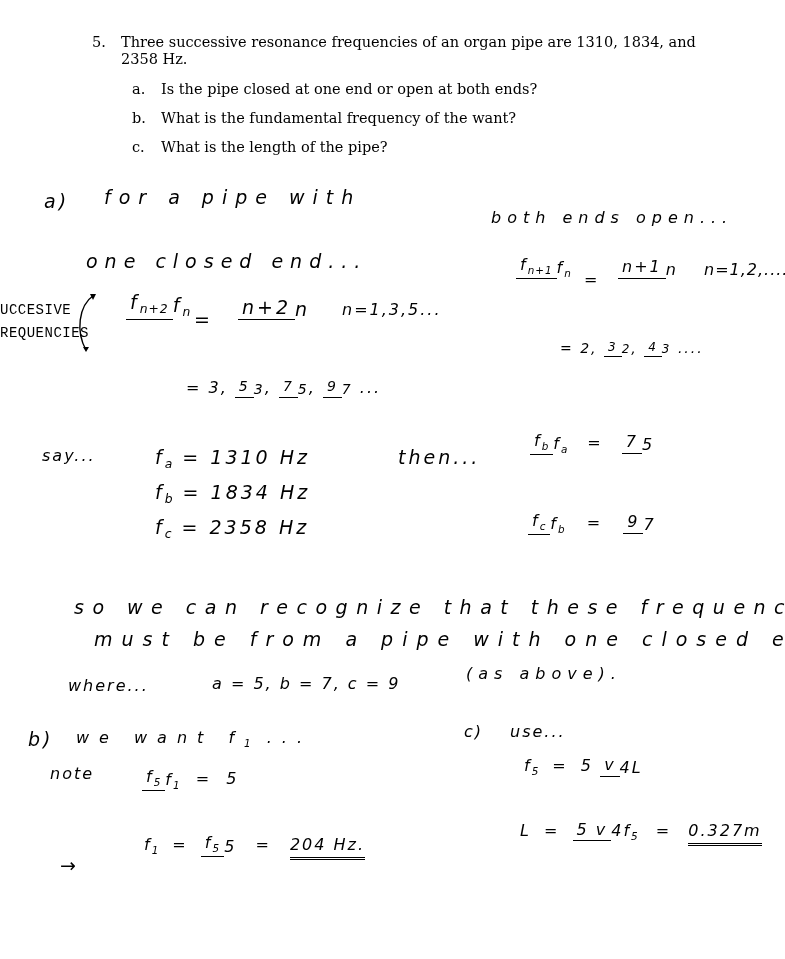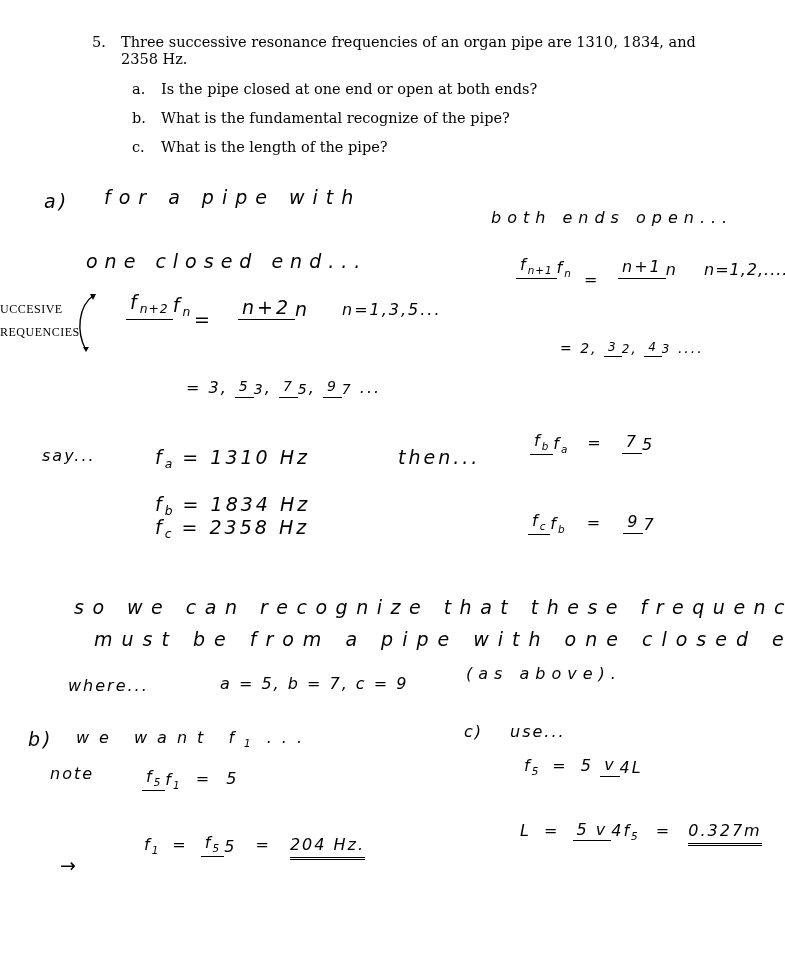--- a/index.html
+++ b/index.html
@@ -1,38 +1,38 @@
 <!DOCTYPE html>
 <html><head>
   <meta charset="utf-8">
   <style>
     html, body { margin: 0; padding: 0; background: #ffffff; }
     body { width: 785px; height: 959px; position: relative; overflow: hidden; color: #000; }
     .abs { position: absolute; }
     .printed { font-family: "DejaVu Serif", "Liberation Serif", serif; font-size: 14.5px; line-height: 18px; }
     .hw { font-family: "DejaVu Sans", "Liberation Sans", sans-serif; font-weight: 300; font-size: 19px; letter-spacing: 3px; font-style: italic; white-space: nowrap; }
     .hw-sm { font-size: 16px; letter-spacing: 2px; }
-    .hw-tiny { font-family: Liberation Serif, serif; font-size: 12px; letter-spacing: 0.5px; white-space: nowrap; }
+    .hw-tiny { font-family: Liberation Mono, monospace; font-size: 14px; letter-spacing: 0.5px; white-space: nowrap; }
     .frac { display: inline-flex; flex-direction: row; align-items: center; vertical-align: middle; }
     .frac .num { padding: 0 4px 2px; border-bottom: 1.6px solid #000; line-height: 1.1; }
     .frac .den { padding-top: 2px; line-height: 1.1; font-style: italic; }
     .sub { font-size: 0.65em; vertical-align: -0.35em; letter-spacing: 1px; }
     .underline2 { border-bottom: 3px double #000; padding-bottom: 3px; }
   </style>
 </head>
 <body>
 
 <div class="abs printed" style="left:92px; top:33px;">5.</div>
 <div class="abs printed" style="left:121px; top:33px;">Three successive resonance frequencies of an organ pipe are 1310, 1834, and</div>
 <div class="abs printed" style="left:121px; top:50px;">2358 Hz.</div>
 
 <div class="abs printed" style="left:132px; top:80px;">a.</div>
 <div class="abs printed" style="left:161px; top:80px;">Is the pipe closed at one end or open at both ends?</div>
 <div class="abs printed" style="left:132px; top:109px;">b.</div>
-<div class="abs printed" style="left:161px; top:109px;">What is the fundamental recognize of the pipe?</div>
+<div class="abs printed" style="left:161px; top:109px;">What is the fundamental frequency of the want?</div>
 <div class="abs printed" style="left:132px; top:138px;">c.</div>
 <div class="abs printed" style="left:161px; top:138px;">What is the length of the pipe?</div>
 
 <div class="abs hw" style="left:44px; top:190px;">a)</div>
 <div class="abs hw" style="left:104px; top:186px; letter-spacing:8px;">for a pipe with</div>
 <div class="abs hw" style="left:86px; top:234px; letter-spacing:7px;margin-top:16px;">one closed end...</div>
 
 <div class="abs hw-tiny" style="left:0px; top:302px;">UCCESIVE</div>
 <div class="abs hw-tiny" style="left:0px; top:325px;">REQUENCIES</div>
 <svg class="abs" style="left:76px; top:292px;" width="22" height="62">
@@ -99,21 +99,21 @@
       <span class="den">3</span>
     </span>
   <span>....</span>
 </div>
 
 <div class="abs hw hw-sm" style="left:42px; top:446px;">say...</div>
 <div class="abs hw" style="left:155px; top:446px;">
   <span>f</span><span class="sub">a</span>
   <span>= 1310 Hz</span>
 </div>
-<div class="abs hw" style="left:155px; top:481px;margin-top:12px;">
+<div class="abs hw" style="left:155px; top:481px;">
   <span>f</span><span class="sub">b</span>
   <span>= 1834 Hz</span>
 </div>
 <div class="abs hw" style="left:155px; top:516px;">
   <span>f</span><span class="sub">c</span>
   <span>= 2358 Hz</span>
 </div>
 
 <div class="abs hw" style="left:398px; top:446px;">then...</div>
 <div class="abs hw hw-sm" style="left:530px; top:432px;">
@@ -135,21 +135,21 @@
   <span style="margin:0 14px;">=</span>
   <span class="frac">
     <span class="num">9</span>
     <span class="den">7</span>
   </span>
 </div>
 
 <div class="abs hw" style="left:74px; top:596px; letter-spacing:8.5px;">so we can recognize that these frequencies</div>
 <div class="abs hw" style="left:94px; top:628px; letter-spacing:9px;">must be from a pipe with one closed end.</div>
 <div class="abs hw hw-sm" style="left:68px; top:676px;">where...</div>
-<div class="abs hw hw-sm" style="left:220px; top:674px;">a = 5,  b = 7,  c = 9</div>
+<div class="abs hw hw-sm" style="left:212px; top:674px;">a = 5,  b = 7,  c = 9</div>
 <div class="abs hw hw-sm" style="left:466px; top:664px; letter-spacing:6px;">(as above).</div>
 
 <div class="abs hw" style="left:28px; top:728px;">b)</div>
 <div class="abs hw hw-sm" style="left:76px; top:728px; letter-spacing:10px;">
   <span>we want f</span><span class="sub">1</span>
   <span>...</span>
 </div>
 <div class="abs hw hw-sm" style="left:50px; top:764px;">note</div>
 <div class="abs hw hw-sm" style="left:142px; top:768px;">
   <span class="frac">

